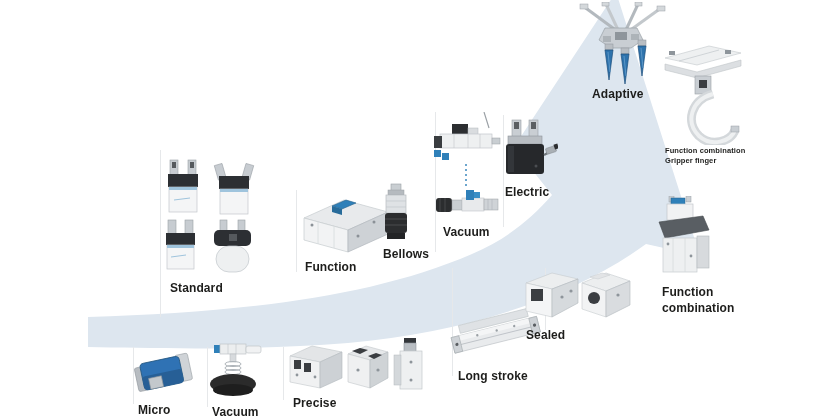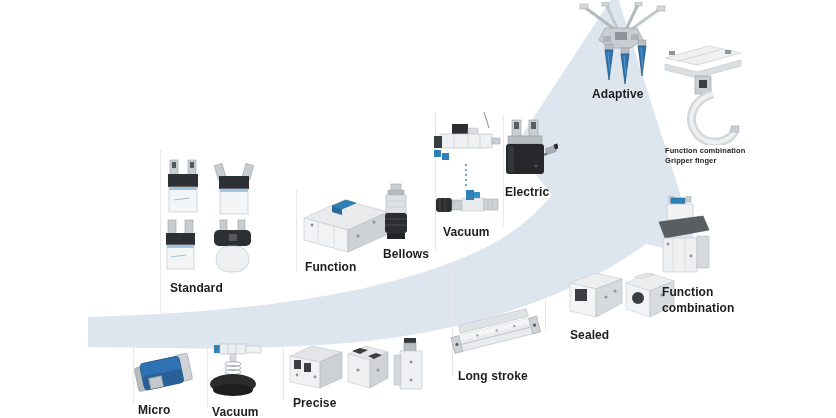--- a/index.html
+++ b/index.html
@@ -235,21 +235,21 @@
       <rect x="8" y="26" width="38" height="30" rx="3" fill="#26282b"></rect>
       <rect x="10" y="28" width="6" height="26" fill="#33363a"></rect>
       <circle cx="38" cy="48" r="1.5" fill="#4a4d51"></circle>
       <line x1="46" y1="37" x2="57" y2="31" stroke="#6d7479" stroke-width="2"></line>
       <rect x="48" y="29" width="10" height="6" rx="1" transform="rotate(-18 53 32)" fill="#aab0b5" stroke="#7d8489" stroke-width="0.5"></rect>
       <rect x="56" y="26" width="4" height="5" transform="rotate(-18 58 28)" fill="#2b2d2f"></rect>
     </svg>
     <div class="plabel" style="left:7px;top:66px;">Electric</div>
   </div>
 
-  <div class="group" style="left:564px;top:265px;width:112px;height:70px;">
+  <div class="group" style="left:520px;top:265px;width:112px;height:70px;">
     <svg width="112" height="58" viewBox="0 0 112 58">
       <g transform="translate(2,4)">
         <polygon points="4,14 30,4 56,10 30,20" fill="#eceeef" stroke="#c6cbcf" stroke-width="0.6"></polygon>
         <polygon points="4,14 30,20 30,48 4,42" fill="#f4f5f6" stroke="#c6cbcf" stroke-width="0.6"></polygon>
         <polygon points="30,20 56,10 56,34 30,48" fill="#d6dadd" stroke="#b2b8bd" stroke-width="0.6"></polygon>
         <rect x="9" y="20" width="12" height="12" fill="#3b3e42"></rect>
         <circle cx="40" cy="28" r="1.6" fill="#8e959b"></circle>
           <circle cx="49" cy="22" r="1.6" fill="#8e959b"></circle>
       </g>
       <g transform="translate(62,2)">

